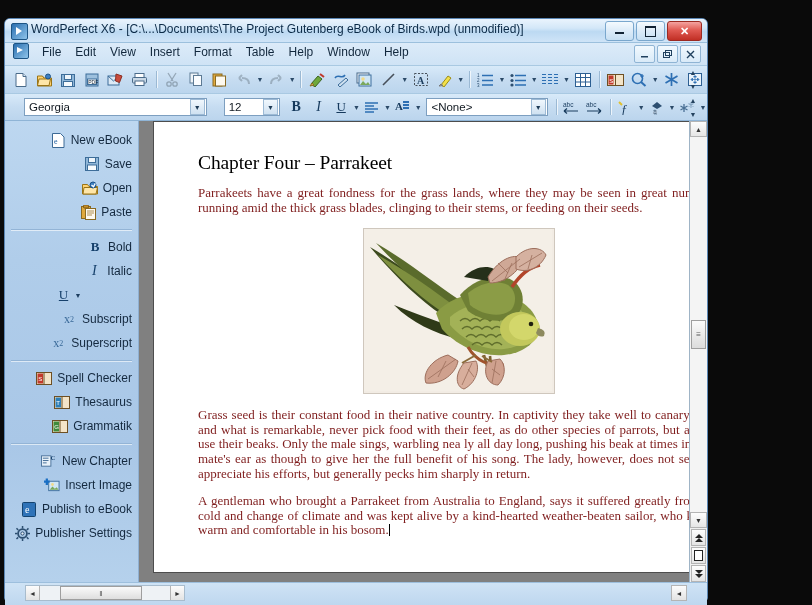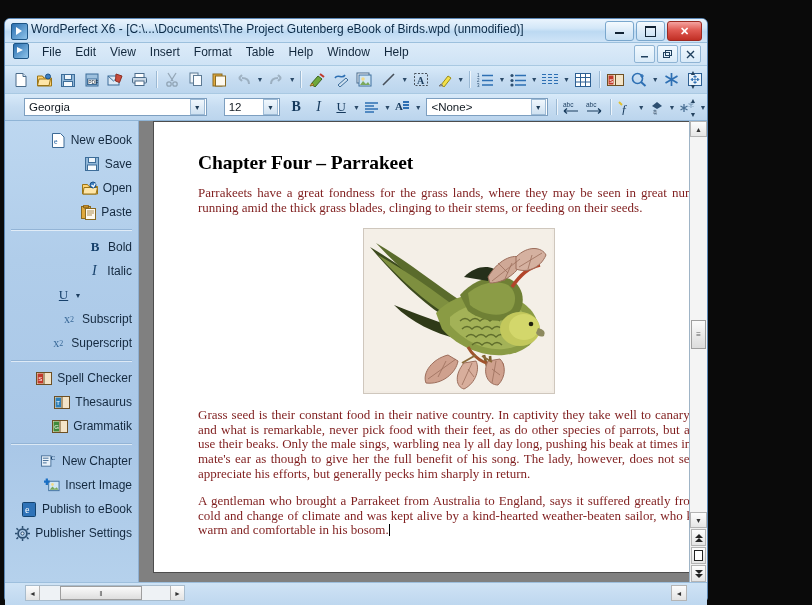--- a/index.html
+++ b/index.html
@@ -145,21 +145,21 @@
   
   .doc-outer{
     flex:1;position:relative;background:#808080;overflow:hidden;
   }
   .doc-page{
     position:absolute;left:14px;top:0;width:612px;height:452px;
     background:#fff;border:1px solid #4d4d4d;box-sizing:border-box;
     padding:30px 44px 0 44px;
   }
   .doc-h1{
-    font-family:"Liberation Serif",serif;font-weight:bold;font-size:19.5px;
+    font-family:"Liberation Serif",serif;font-weight:normal;font-size:19.5px;
     color:#000;margin:0 0 12px 0;letter-spacing:-0.1px;
   }
   .doc-p{
     font-family:"Liberation Serif",serif;font-size:13px;color:#7f1d1d;
     margin:0 0 13px 0;line-height:14.6px;text-align:justify;
   }
   .doc-img-wrap{text-align:center;margin:2px 0 10px 0;}
   .bird-img{
     width:190px;height:164px;display:inline-block;position:relative;
     background:#f2ece4;

